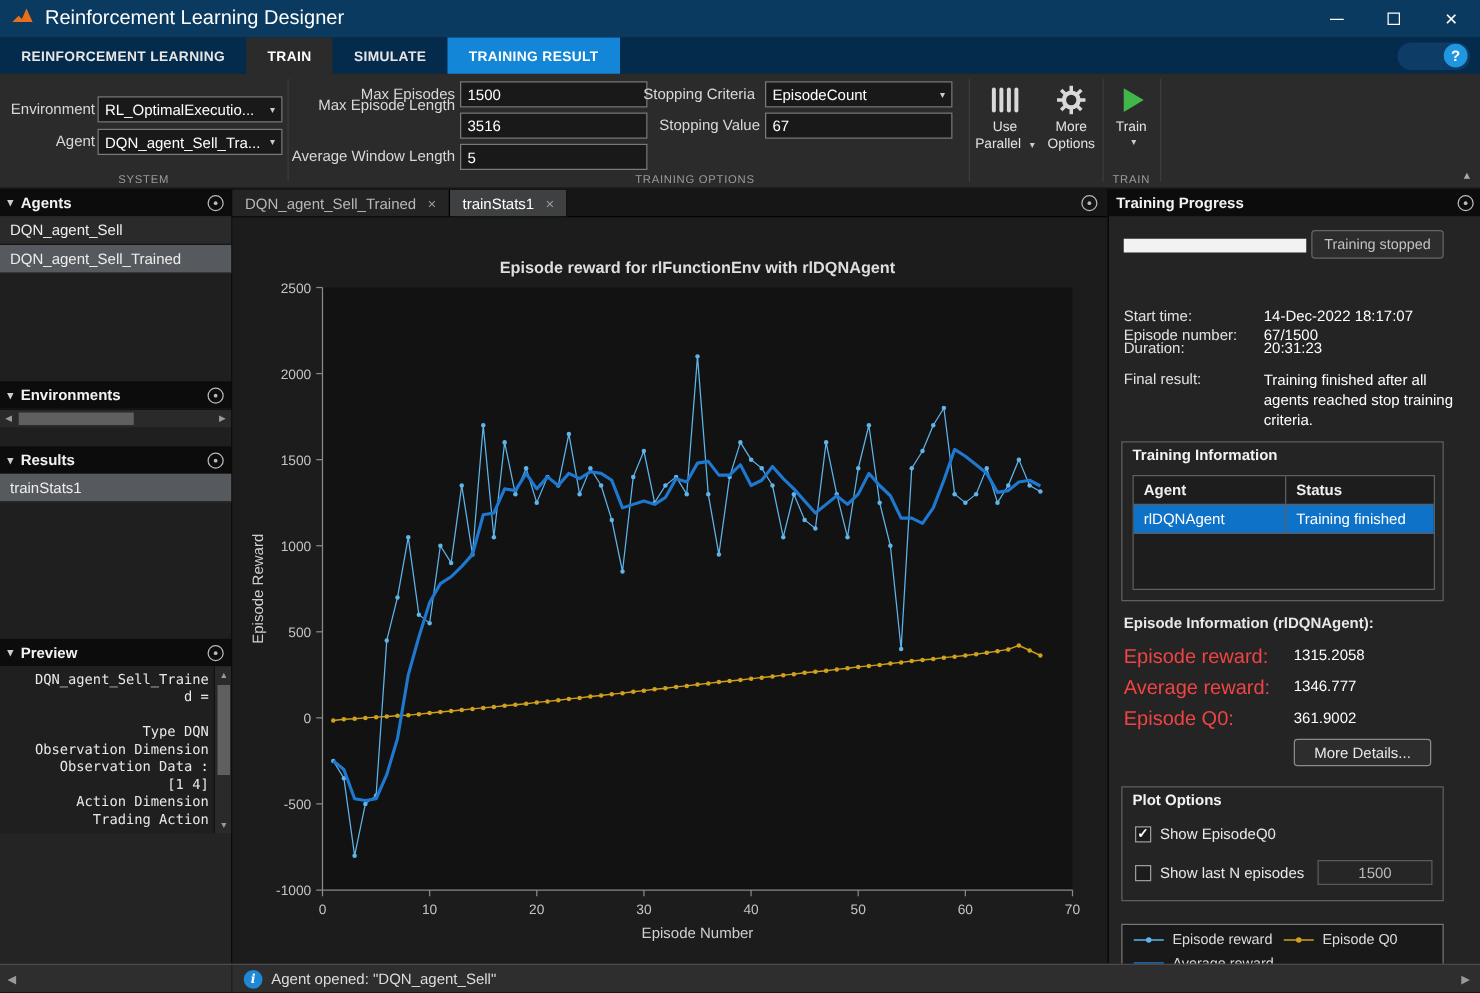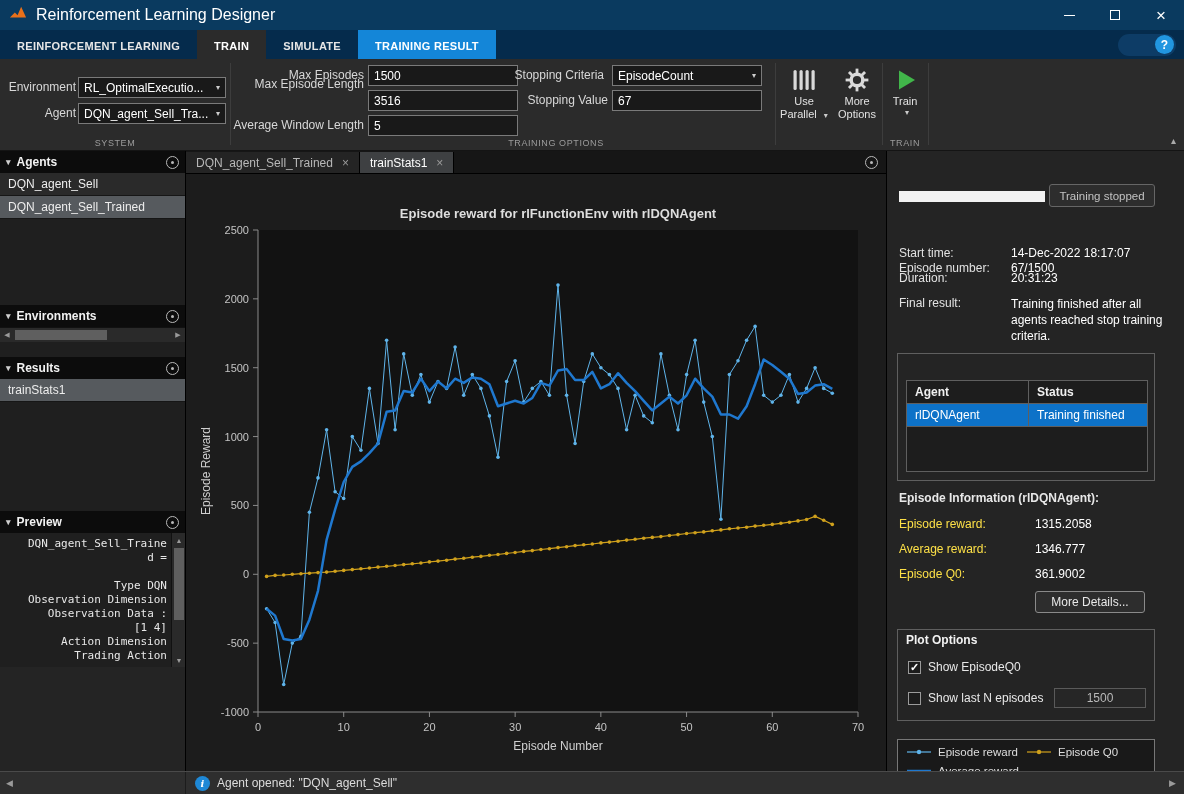--- a/index.html
+++ b/index.html
@@ -114,21 +114,21 @@
   .ti-box { top:202px; height:128px; }
   .ti-table { position:absolute; left:8px; top:26px; width:242px; bottom:8px; border:1px solid #5f5f5f;
               background:#1d1d1d; }
   .ti-row { display:flex; height:23px; border-bottom:1px solid #5f5f5f; }
   .ti-cell { padding:0 8px; font-size:12px; display:flex; align-items:center; }
   .ti-c1 { width:122px; border-right:1px solid #5f5f5f; }
   .ti-c2 { flex:1; }
   .ti-head .ti-cell { font-weight:bold; color:#f0f0f0; }
   .ti-data { background:#0d72c8; color:#ffffff; }
   .ei-title { position:absolute; left:12px; top:340px; font-size:12px; font-weight:bold; }
-  .ei-lab { position:absolute; left:12px; font-size:12px; color:#fde047; }
+  .ei-lab { position:absolute; left:12px; font-size:16px; color:#ef4444; }
   .ei-val { position:absolute; left:148px; font-size:12px; color:#ffffff; }
   .e-r1 { top:366px; } .e-r2 { top:391px; } .e-r3 { top:416px; }
   .btn-details { position:absolute; left:148px; top:440px; width:110px; height:22px; }
   .po-box { top:478px; height:92px; }
   .po-row { position:absolute; left:10px; display:flex; align-items:center; gap:7px; font-size:12px; width:238px; }
   .po-r1 { top:30px; } .po-r2 { top:58px; }
   .cb { width:13px; height:13px; border:1px solid #9b9b9b; background:#1c1c1c; display:flex;
         align-items:center; justify-content:center; font-size:11px; line-height:11px; color:#fff; font-weight:bold; flex:0 0 13px; }
   .po-input { margin-left:auto; width:92px; height:20px; background:#262626; border:1px solid #5a5a5a;
               color:#b9b9b9; font-size:12px; text-align:center; font-family:"Liberation Sans",sans-serif; }
@@ -518,36 +518,43 @@
           <circle cx="637.7" cy="346.3" r="1.8" fill="#d0a11c"></circle>
           <circle cx="646.3" cy="350.4" r="1.8" fill="#d0a11c"></circle>
           <polyline points="80.6,434.7 89.1,441.6 97.7,465.0 106.3,466.4 114.9,465.0 123.4,445.7 132.0,416.8 140.6,365.9 149.1,335.6 157.7,308.0 166.3,292.9 174.9,287.4 183.4,279.1 192.0,269.5 200.6,237.8 209.1,236.4 217.7,217.1 226.3,218.5 234.9,204.7 243.4,217.1 252.0,207.5 260.6,214.4 269.1,204.7 277.7,208.9 286.3,203.4 294.9,204.7 303.4,210.2 312.0,232.3 320.6,229.5 329.1,226.8 337.7,229.5 346.3,224.0 354.9,208.9 363.4,211.6 372.0,196.5 380.6,195.1 389.1,206.1 397.7,206.1 406.3,197.8 414.9,214.4 423.4,210.2 432.0,199.2 440.6,208.9 449.1,217.1 457.7,226.8 466.3,236.4 474.9,229.5 483.4,222.6 492.0,229.5 500.6,221.3 509.1,204.7 517.7,214.4 526.3,222.6 534.9,240.5 543.4,240.5 552.0,244.7 560.6,232.3 569.1,210.2 577.7,185.5 586.3,191.0 594.9,197.8 603.4,204.7 612.0,219.9 620.6,218.5 629.1,211.6 637.7,210.2 646.3,214.8" fill="none" stroke="#1f78cf" stroke-width="2.5" stroke-linejoin="round"></polyline>
           <text x="372" y="44" fill="#dedede" font-size="13" font-weight="bold" text-anchor="middle">Episode reward for rlFunctionEnv with rlDQNAgent</text>
           <text x="372" y="576" fill="#cfcfcf" font-size="12" text-anchor="middle">Episode Number</text>
           <text x="24" y="297" fill="#cfcfcf" font-size="12" text-anchor="middle" transform="rotate(-90 24 297)">Episode Reward</text>
         </svg></div>
   </div>
 
   <div class="rp">
+    <div class="panel-header">
+      <span>Training Progress</span>
+      <span class="circle-icon">
+          <span class="dot"></span>
+        </span>
+    </div>
 
     <div class="pbar">
       <div class="pbar-fill" style="width: 100%;"></div>
     </div>
     <div class="btn btn-stopped">Training stopped</div>
 
     <span class="rp-lab y-r1">Episode number:</span>
     <span class="rp-val y-r1">67/1500</span>
     <span class="rp-lab y-r2">Start time:</span>
     <span class="rp-val y-r2">14-Dec-2022 18:17:07</span>
     <span class="rp-lab y-r3">Duration:</span>
     <span class="rp-val y-r3">20:31:23</span>
     <span class="rp-lab y-r4">Final result:</span>
     <span class="rp-val y-r4 final-val">Training finished after all agents reached stop training criteria.</span>
 
     <div class="gbox ti-box">
+      <div class="gbox-title">Training Information</div>
       <div class="ti-table">
         <div class="ti-row ti-head">
           <div class="ti-cell ti-c1">Agent</div>
           <div class="ti-cell ti-c2">Status</div>
         </div>
         <div class="ti-row ti-data">
           <div class="ti-cell ti-c1">rlDQNAgent</div>
           <div class="ti-cell ti-c2">Training finished</div>
         </div>
       </div>

